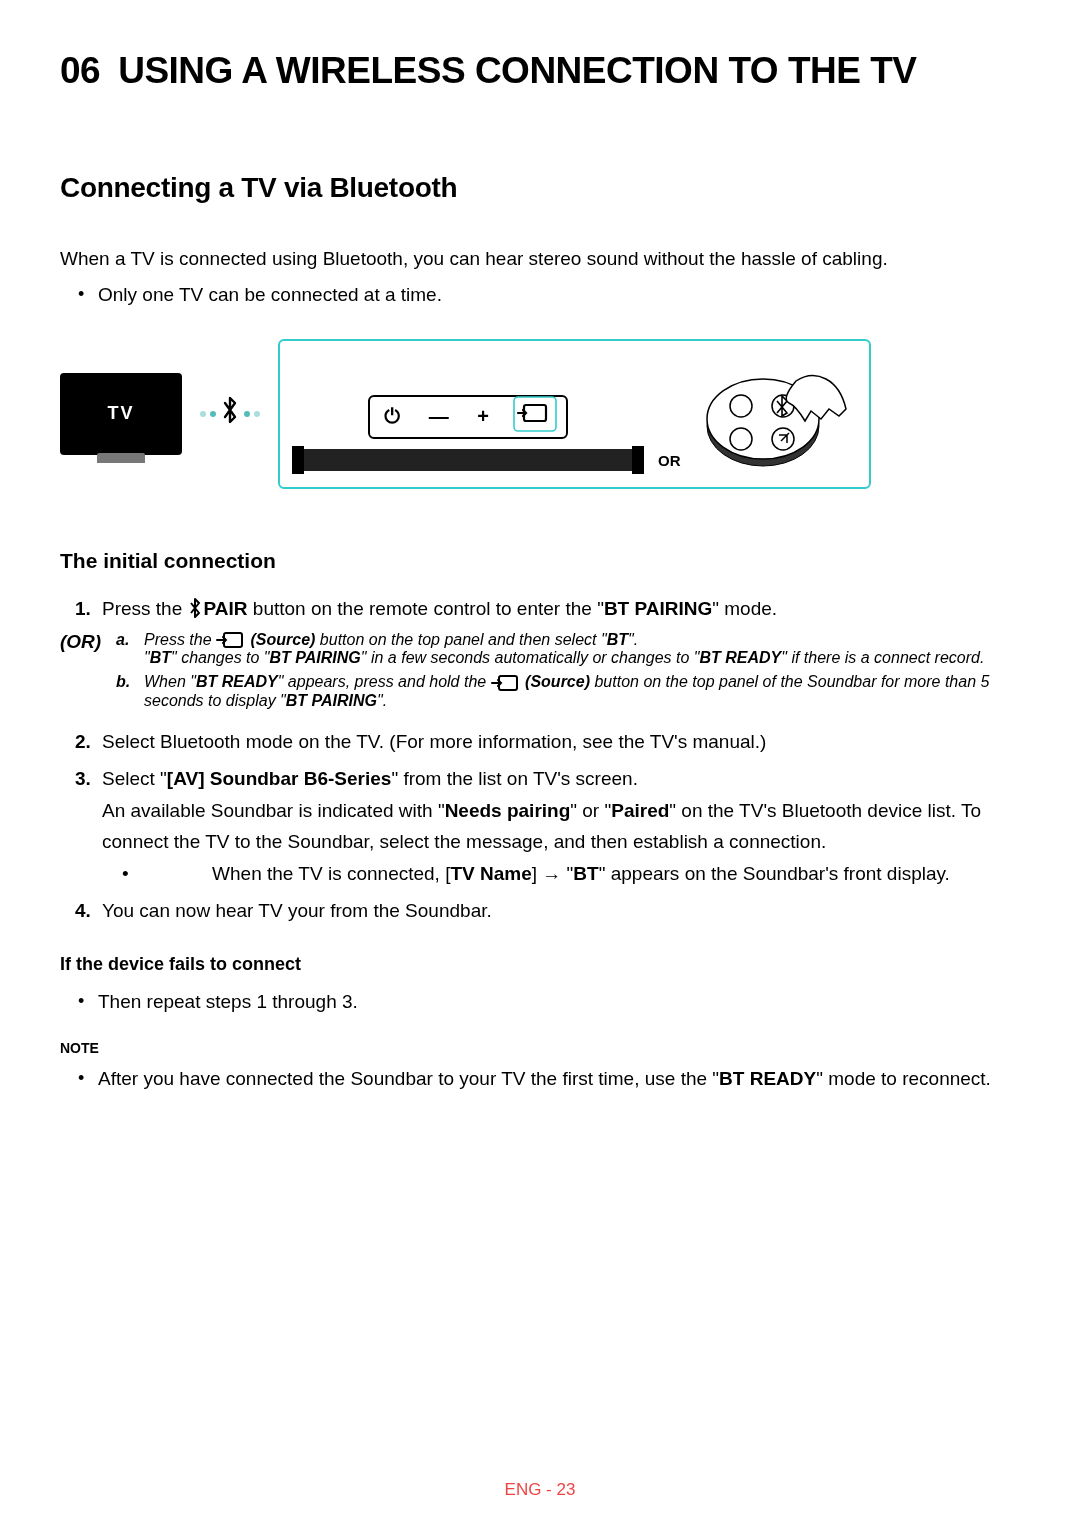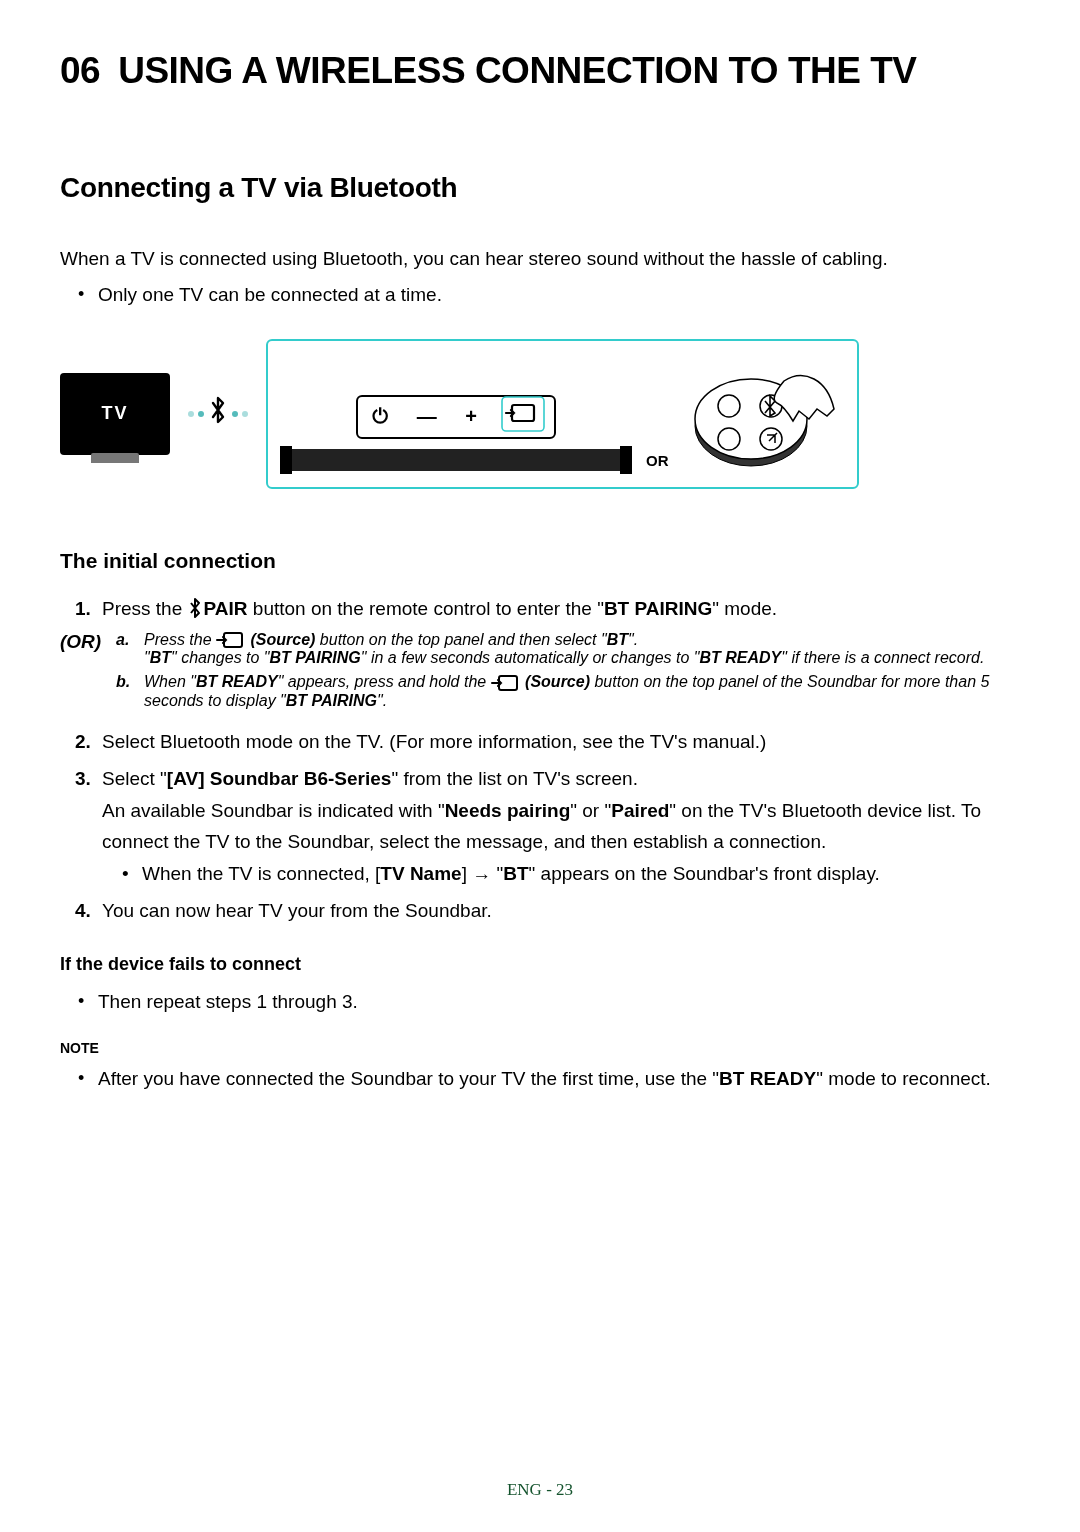--- a/index.html
+++ b/index.html
@@ -50,21 +50,21 @@
   ul.bullets li { position: relative; }
   
   
   .diagram-row {
     display: flex;
     align-items: center;
     gap: 18px;
     margin-bottom: 60px;
   }
   .tv-box {
-    width: 110px;
+    width: 122px;
     height: 82px;
     background: #000;
     border-radius: 4px;
     color: #fff;
     font-weight: 700;
     font-size: 18px;
     display: flex;
     align-items: center;
     justify-content: center;
     position: relative;
@@ -169,35 +169,35 @@
   }
   
   .inline-icon {
     display:inline-block;vertical-align:middle;font-size:18px;font-weight:700;
   }
   .src-icon {
     display:inline-flex;vertical-align:middle;align-items:center;
   }
   
   ul.sub-bullets {
-    list-style:none;padding-left:20px;font-size:19px;line-height:1.65;
+    list-style:none;padding-left:20px;font-size:19px;line-height:1.65;text-align:center;
   }
   ul.sub-bullets li { position:relative;padding-left:20px; }
   ul.sub-bullets li::before { content:"•";position:absolute;left:0; }
   
   .fail-heading {
     font-size: 18px;font-weight:700;margin-top:28px;margin-bottom:12px;
   }
   .note-heading {
     font-size: 14px;font-weight:700;margin-top:22px;margin-bottom:8px;
   }
   
   .footer {
     position:absolute;bottom:32px;left:0;right:0;text-align:center;
-    font-size:17px;color:#14532d;font-family:Liberation Serif, serif;
+    font-size:17px;color:#ef4444;
   }
   b { font-weight:700; }
 </style>
 </head>
 <body>
 
 <h1 class="chapter-title">
   <span class="num">06</span><span>USING A WIRELESS CONNECTION TO THE TV</span>
 </h1>
 

